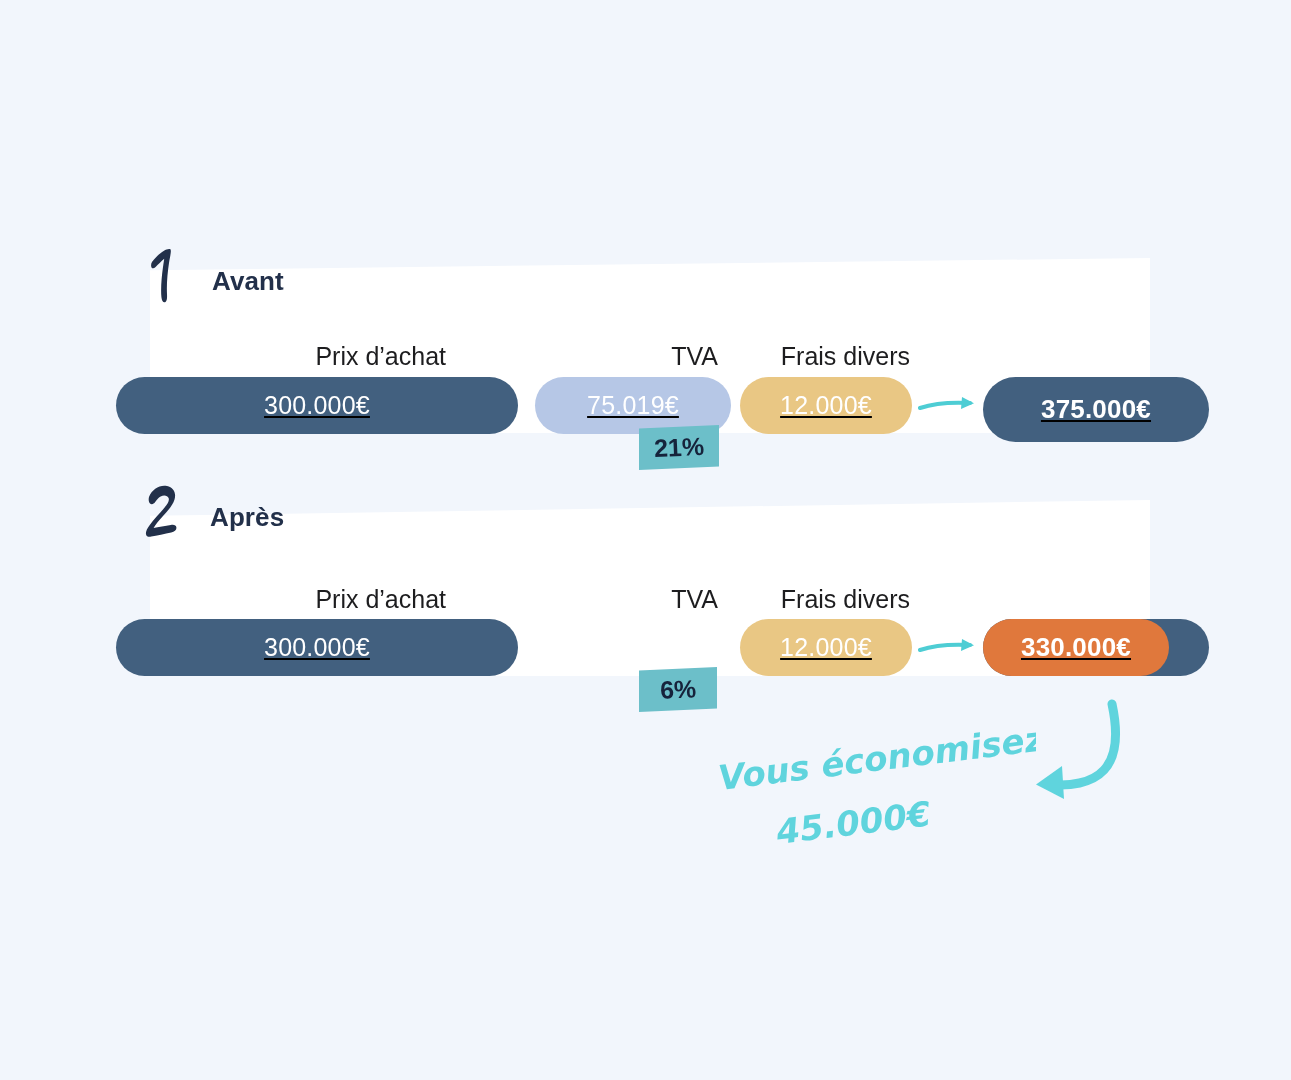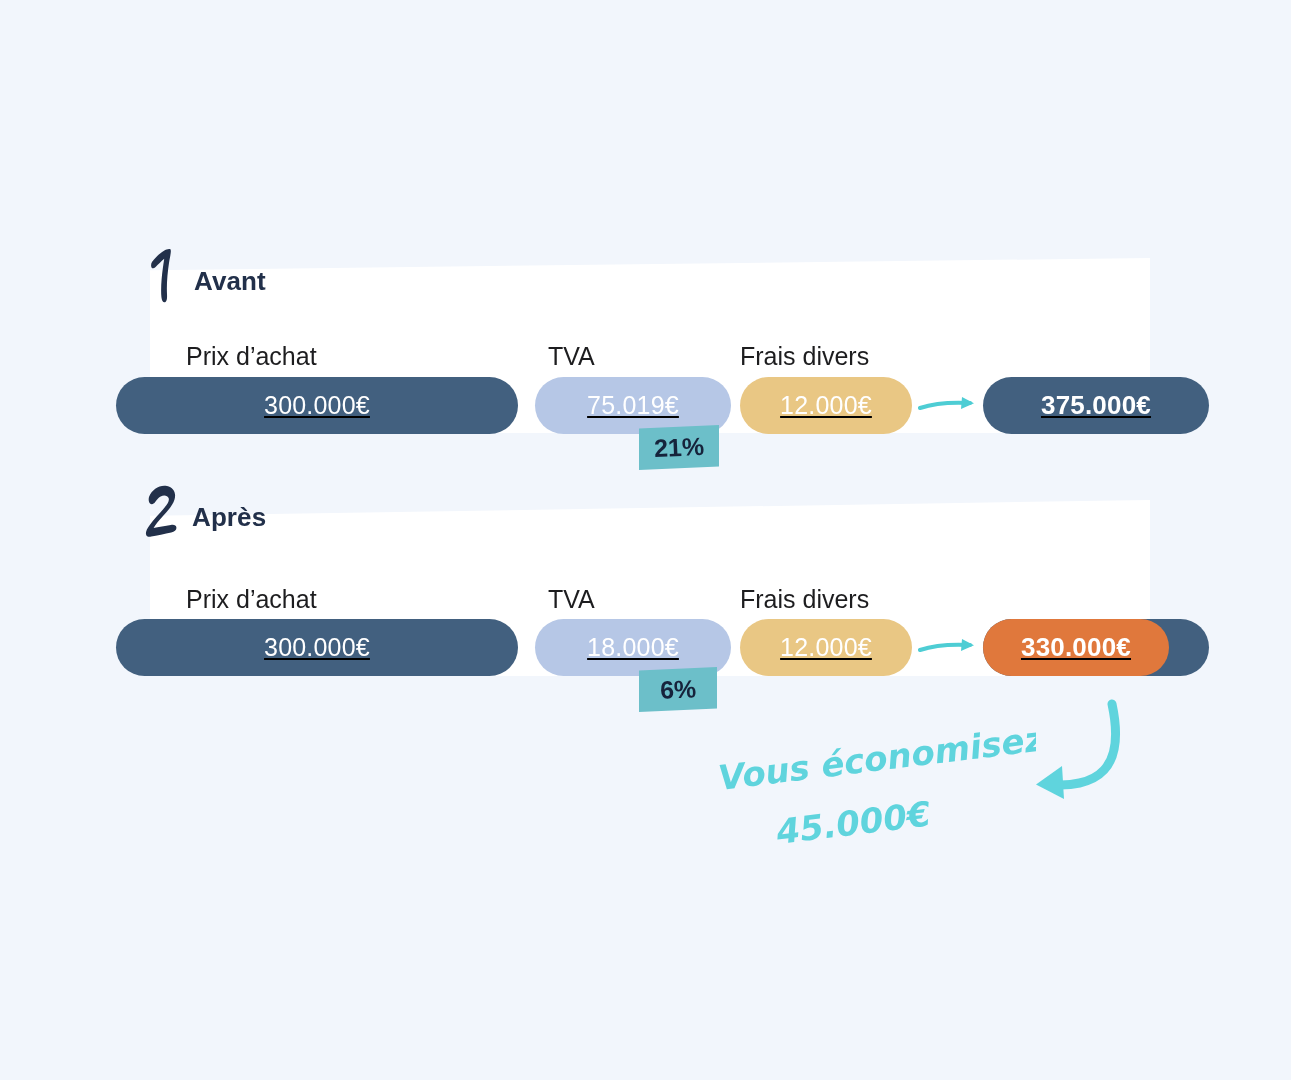--- a/index.html
+++ b/index.html
@@ -38,21 +38,21 @@
     width: 1000px;
     height: 176px;
     clip-path: polygon(0% 9%, 100% 0%, 100% 100%, 0% 100%);
   }
 
   
   .section-head {
     position: absolute;
     display: flex;
     align-items: flex-end;
-    gap: 6px;
+    gap: 24px;
   }
   .head-1 { left: 142px; top: 246px; }
   .head-2 { left: 140px; top: 482px; }
 
   .step-num {
     display: block;
     width: 46px;
     height: 58px;
     position: relative;
   }
@@ -67,21 +67,21 @@
     padding-bottom: 10px;
     white-space: nowrap;
   }
 
   
   .col-label {
     position: absolute;
     font-size: 25px;
     color: #1d1d1f;
     white-space: nowrap;
-    text-align: left;
+    text-align: right;
   }
 
   
   .pill {
     position: absolute;
     border-radius: 999px;
     display: flex;
     align-items: center;
     justify-content: center;
     box-sizing: border-box;
@@ -172,21 +172,21 @@
     <span class="pill-text">12.000€</span>
   </div>
 
   <div class="mini-arrow" style="left:918px; top:392px;">
     <svg width="62" height="26" viewBox="0 0 62 26" aria-hidden="true">
       <path d="M2 16 C14 12, 34 10, 52 11" stroke="#4ecdd4" stroke-width="4" fill="none" stroke-linecap="round"></path>
       <path d="M44 5 L56 11.2 L43 17" fill="#4ecdd4"></path>
     </svg>
   </div>
 
-  <div class="pill" style="left:983px; top:377px; width:226px; height:57px; background:#42607f;">
+  <div class="pill" style="left:983px; top:377px; width:226px; height:65px; background:#42607f;">
     <span class="pill-text bold">375.000€</span>
   </div>
 
   <div class="pct-badge" style="left:639px; top:425px; width:80px; height:45px;">
     <span class="quad"></span>
     <span class="pct-text">21%</span>
   </div>
 
   <div class="card card-2"></div>
 
@@ -200,23 +200,20 @@
   </div>
 
   <div class="col-label" style="left:186px; top:585px; width:260px;">Prix d’achat</div>
   <div class="col-label" style="left:548px; top:585px; width:170px;">TVA</div>
   <div class="col-label" style="left:740px; top:585px; width:170px;">Frais divers</div>
 
   <div class="pill" style="left:116px; top:619px; width:402px; height:57px; background:#42607f;">
     <span class="pill-text">300.000€</span>
   </div>
 
-  <div class="pill" style="left:535px; top:619px; width:196px; height:57px; background:#b6c7e6;">
-    <span class="pill-text">18.000€</span>
-  </div>
 
   <div class="pill" style="left:740px; top:619px; width:172px; height:57px; background:#e9c784;">
     <span class="pill-text">12.000€</span>
   </div>
 
   <div class="mini-arrow" style="left:918px; top:634px;">
     <svg width="62" height="26" viewBox="0 0 62 26" aria-hidden="true">
       <path d="M2 16 C14 12, 34 10, 52 11" stroke="#4ecdd4" stroke-width="4" fill="none" stroke-linecap="round"></path>
       <path d="M44 5 L56 11.2 L43 17" fill="#4ecdd4"></path>
     </svg>

